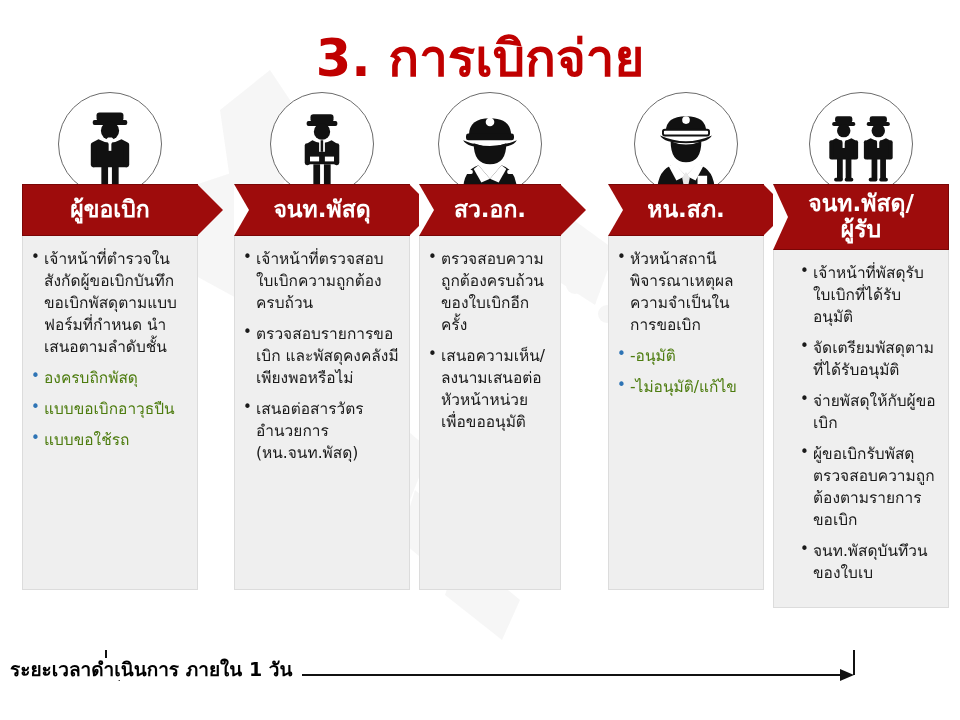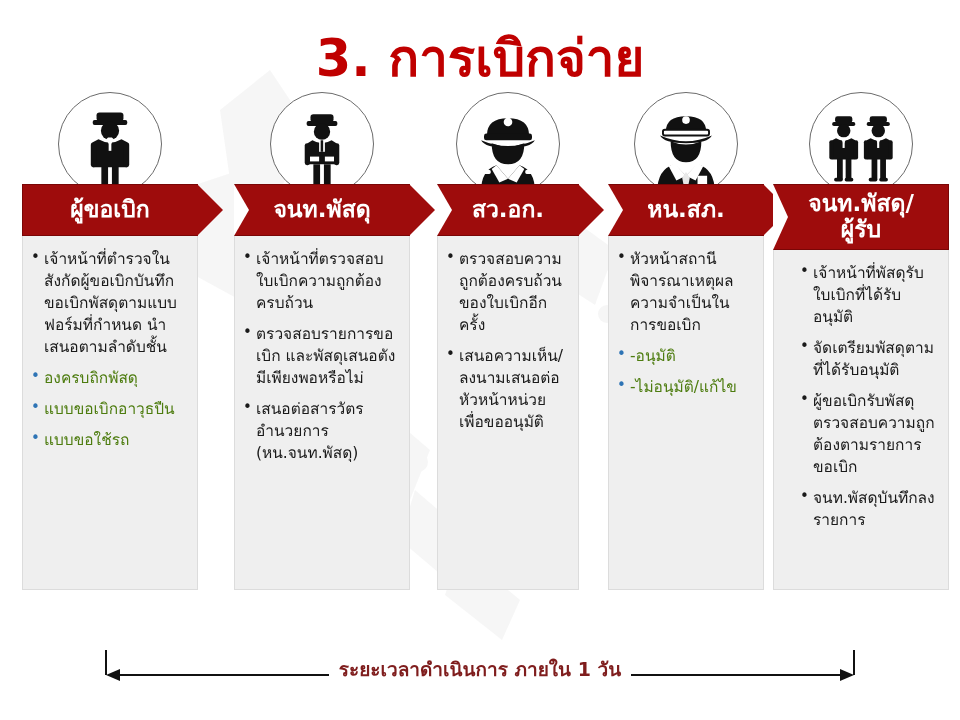--- a/index.html
+++ b/index.html
@@ -160,24 +160,23 @@
     top: 648px;
     width: 752px;
     height: 48px;
     z-index: 5;
   }
   .duration-label {
     position: absolute;
     left: 0;
     top: 654px;
     width: 960px;
-    text-align: center;
     font-size: 19px;
     font-weight: bold;
-    color: #7f1d1d;
+    color: #000000;
     z-index: 6;
     pointer-events: none;
   }
   .duration-label span {
     background: #ffffff;
     padding: 0 10px;
   }
 </style>
 </head>
 <body>
@@ -281,27 +280,27 @@
       </svg>
     </div>
     <div class="banner">
       <div class="notch"></div>
       <div class="point"></div>
       <div class="banner-label">จนท.พัสดุ</div>
     </div>
     <div class="panel">
       <ul class="bullets">
         <li>เจ้าหน้าที่ตรวจสอบใบเบิกความถูกต้องครบถ้วน</li>
-        <li>ตรวจสอบรายการขอเบิก และพัสดุเสนอตังมีเพียงพอหรือไม่</li>
+        <li>ตรวจสอบรายการขอเบิก และพัสดุคงคลังมีเพียงพอหรือไม่</li>
         <li>เสนอต่อสารวัตรอำนวยการ (หน.จนท.พัสดุ)</li>
       </ul>
     </div>
   </div>
 
-  <div class="col" style="left:403px;padding-left:34px;">
+  <div class="col" style="left:385px;padding-left:34px;">
     <div class="medallion">
       <svg viewBox="0 0 100 100" width="96" height="96">
         <g fill="#111111">
 
           <path d="M28 38 q0 -18 22 -18 q22 0 22 18 z"></path>
           <circle cx="50" cy="24" r="4.5" fill="#ffffff"></circle>
 
           <rect x="25" y="36" width="50" height="7" rx="2.5"></rect>
           <path d="M22 43 q28 12 56 0 q-4 8 -28 8 q-24 0 -28 -8 z"></path>
 
@@ -404,22 +403,23 @@
     </div>
     <div class="banner tall">
       <div class="notch"></div>
       <div class="banner-label">จนท.พัสดุ/
 ผู้รับ</div>
     </div>
     <div class="panel tall">
       <ul class="bullets">
         <li>เจ้าหน้าที่พัสดุรับใบเบิกที่ได้รับอนุมัติ</li>
         <li>จัดเตรียมพัสดุตามที่ได้รับอนุมัติ</li>
+        <li>จ่ายพัสดุให้กับผู้ขอเบิก</li>
         <li>ผู้ขอเบิกรับพัสดุตรวจสอบความถูกต้องตามรายการขอเบิก</li>
-        <li>จนท.พัสดุบันทึกลงรายการ</li>
+        <li>จนท.พัสดุบันทึวนของใบเบ</li>
       </ul>
     </div>
   </div>
 
   <div class="duration">
     <svg viewBox="0 0 752 48" width="752" height="48" preserveAspectRatio="none">
       <g stroke="#111111" stroke-width="2" fill="none">
         <line x1="2" y1="2" x2="2" y2="27"></line>
         <line x1="750" y1="2" x2="750" y2="27"></line>
         <line x1="12" y1="27" x2="740" y2="27"></line>

